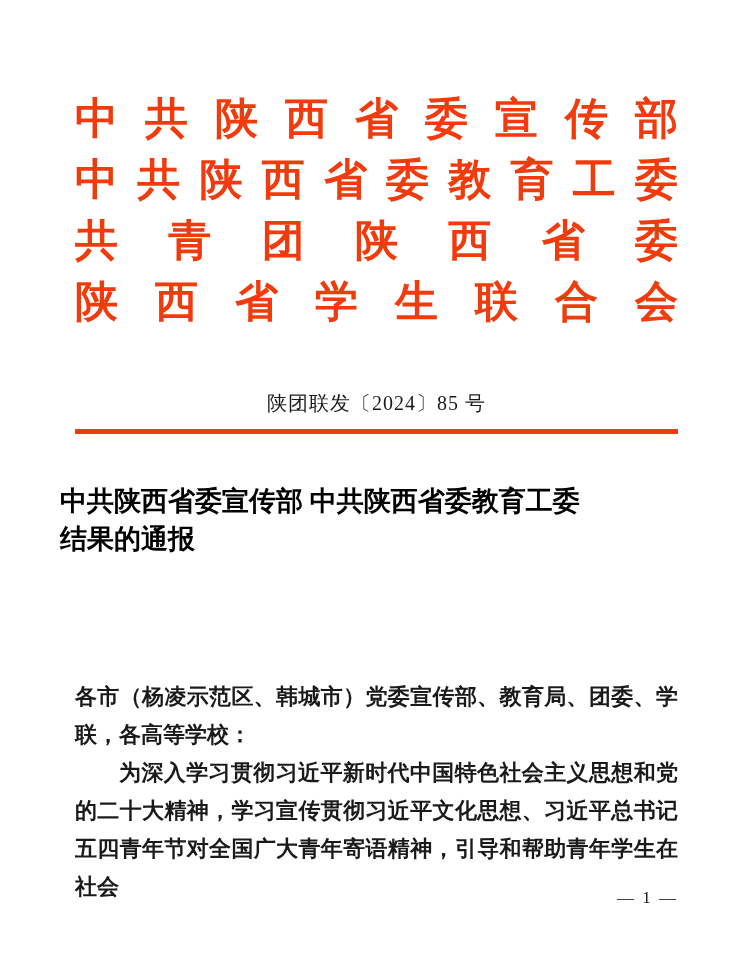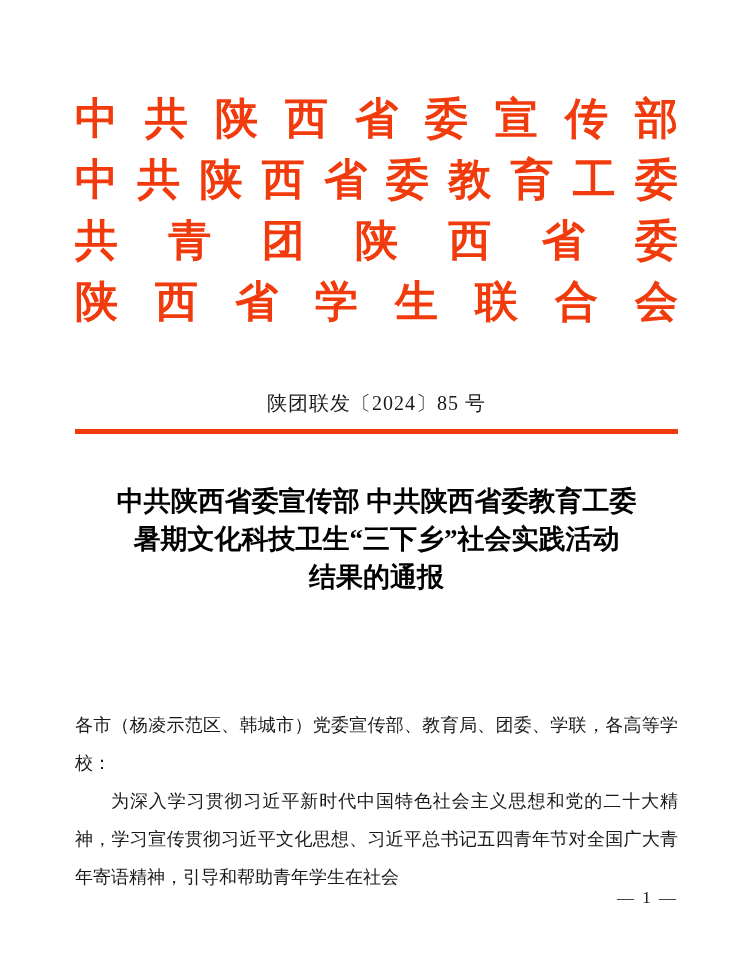--- a/index.html
+++ b/index.html
@@ -58,37 +58,38 @@
     height: 5px;
     background: #f23b0c;
   }
 
   
   .title-block {
     position: absolute;
     top: 482px;
     left: 60px;
     width: 633px;
-    text-align: center;
+    text-align: left;
     font-weight: bold;
     font-size: 27px;
     line-height: 38px;
     color: #000000;
   }
 
   
   .body-block {
     position: absolute;
-    top: 706px;
+    top: 678px;
     left: 75px;
     width: 603px;
-    font-size: 18px;
+    font-size: 22px;
     line-height: 38px;
     text-align: justify;
     color: #1a1a1a;
+    font-weight: bold;
   }
 
   .body-paragraph {
     text-indent: 2em;
   }
 
   
   .page-number {
     position: absolute;
     top: 888px;
@@ -149,21 +150,20 @@
         <span>会</span>
       </div>
   </div>
 
   <div class="doc-number">陕团联发〔2024〕85 号</div>
 
   <div class="red-rule"></div>
 
   <div class="title-block">
     <div>中共陕西省委宣传部 中共陕西省委教育工委</div>
-    <div>暑期文化科技卫生“三下乡”社会实践活动</div>
     <div>结果的通报</div>
   </div>
 
   <div class="body-block">
     <div class="body-salutation">各市（杨凌示范区、韩城市）党委宣传部、教育局、团委、学联，各高等学校：</div>
     <div class="body-paragraph">为深入学习贯彻习近平新时代中国特色社会主义思想和党的二十大精神，学习宣传贯彻习近平文化思想、习近平总书记五四青年节对全国广大青年寄语精神，引导和帮助青年学生在社会</div>
   </div>
 
   <div class="page-number">— 1 —</div>
 

